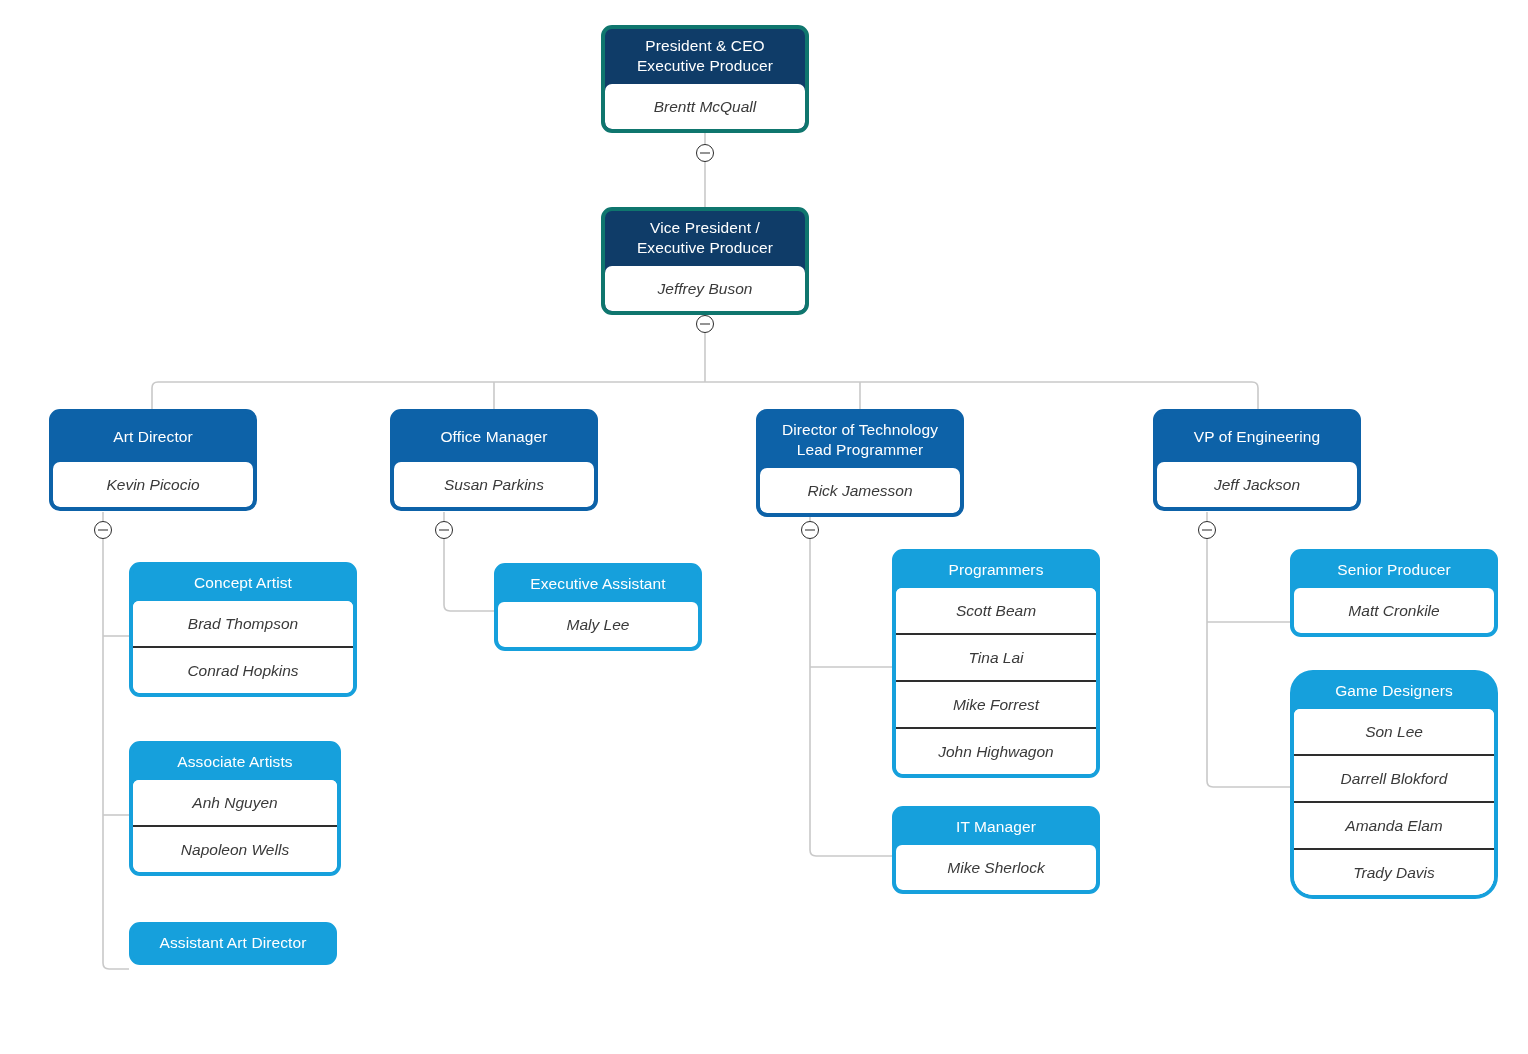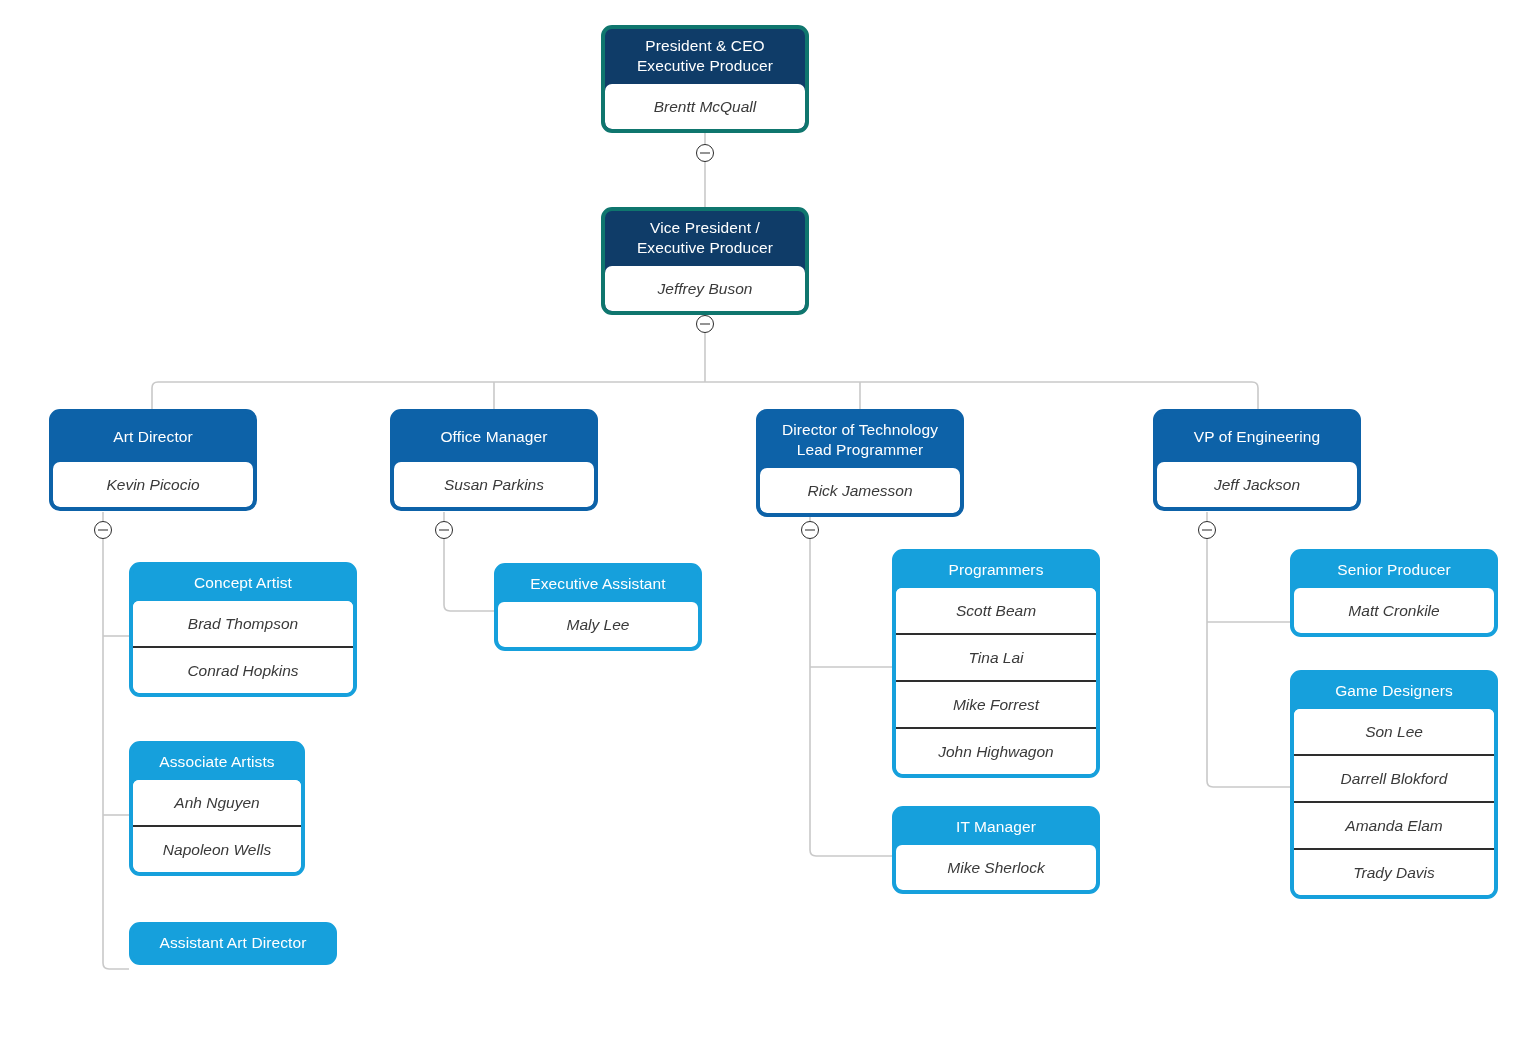--- a/index.html
+++ b/index.html
@@ -205,21 +205,21 @@
   <div class="node level-3" style="left:129px; top:562px; width:228px;">
     <div class="node-title">
       <div>Concept Artist</div>
     </div>
     <div class="node-body">
       <div class="node-row">Brad Thompson</div>
       <div class="node-row">Conrad Hopkins</div>
     </div>
   </div>
 
-  <div class="node level-3" style="left:129px; top:741px; width:176px;">
+  <div class="node level-3" style="left:129px; top:741px; width:212px;">
     <div class="node-title">
       <div>Associate Artists</div>
     </div>
     <div class="node-body">
       <div class="node-row">Anh Nguyen</div>
       <div class="node-row">Napoleon Wells</div>
     </div>
   </div>
 
   <div class="node level-3" style="left:129px; top:922px; width:208px;">
@@ -260,21 +260,21 @@
 
   <div class="node level-3" style="left:1290px; top:549px; width:208px;">
     <div class="node-title">
       <div>Senior Producer</div>
     </div>
     <div class="node-body">
       <div class="node-row">Matt Cronkile</div>
     </div>
   </div>
 
-  <div class="node level-3" style="left:1290px; top:670px; width:208px;">
+  <div class="node level-3" style="left:1290px; top:670px; width:208px;border-radius:23px;">
     <div class="node-title">
       <div>Game Designers</div>
     </div>
     <div class="node-body">
       <div class="node-row">Son Lee</div>
       <div class="node-row">Darrell Blokford</div>
       <div class="node-row">Amanda Elam</div>
       <div class="node-row">Trady Davis</div>
     </div>
   </div>

